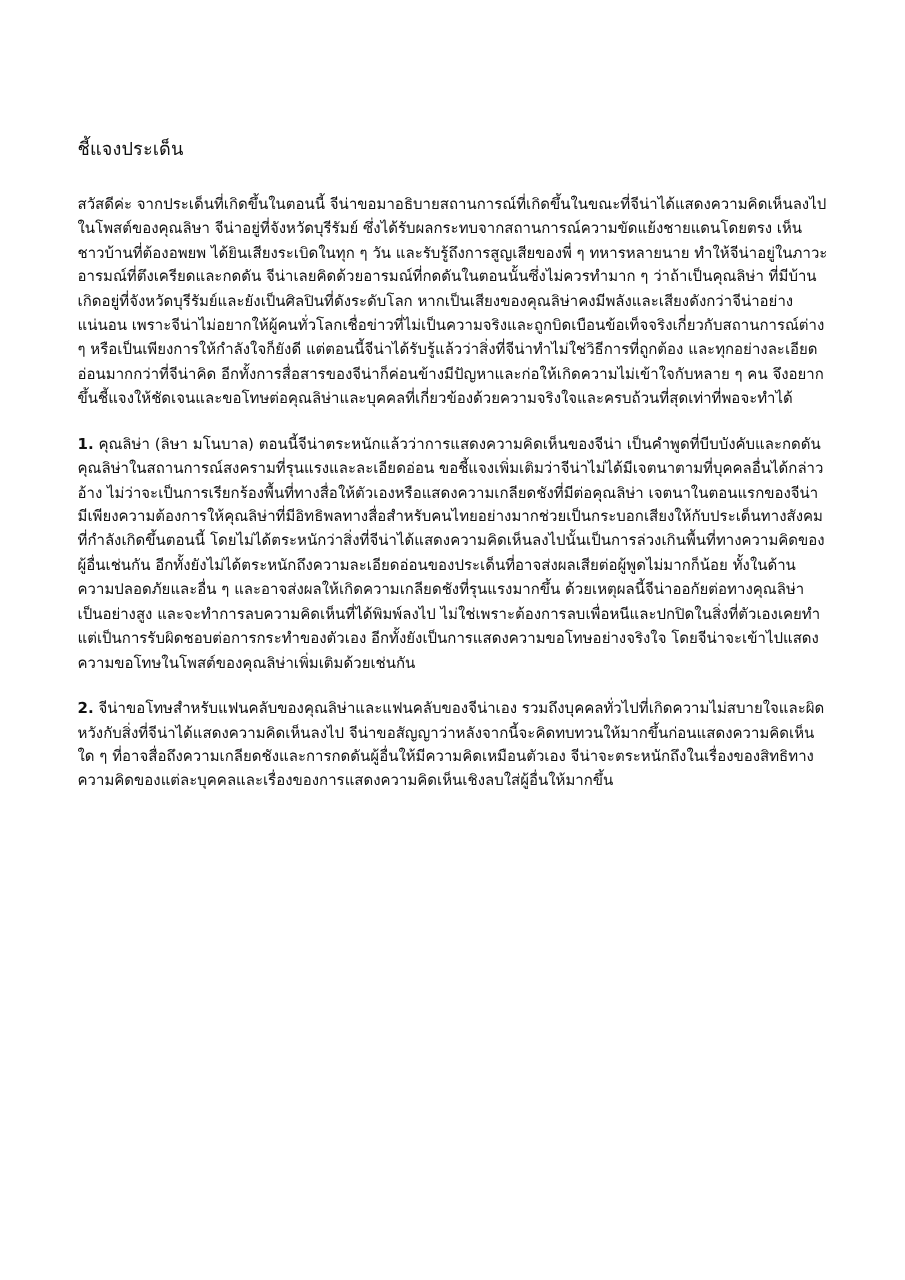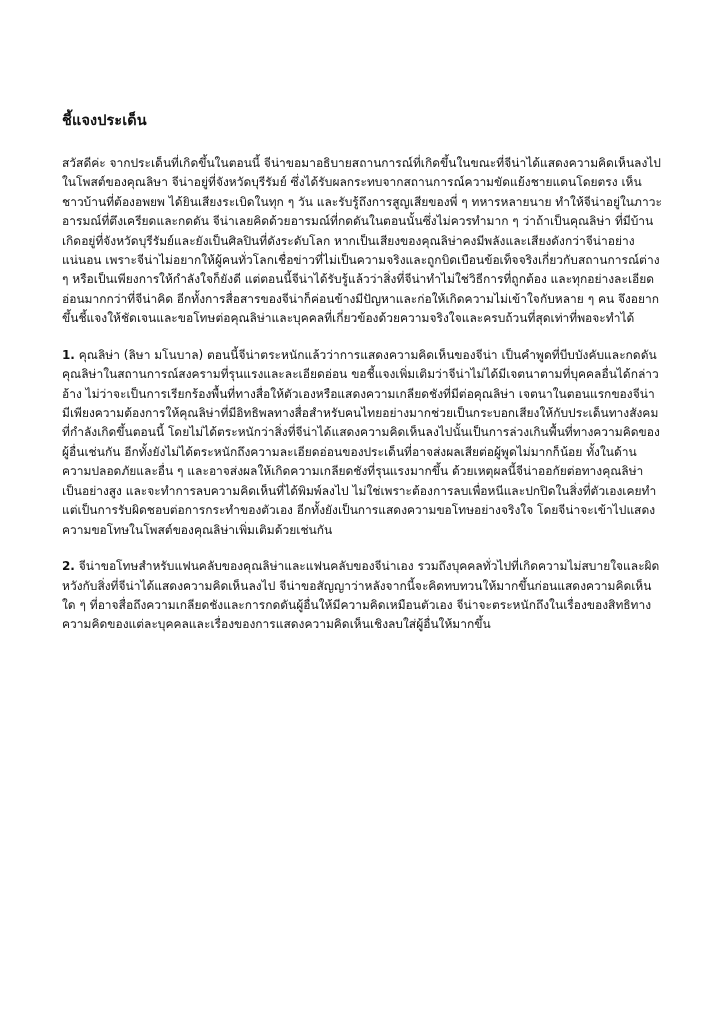--- a/index.html
+++ b/index.html
@@ -16,21 +16,21 @@
   }
   .page {
     box-sizing: border-box;
     width: 724px;
     height: 1024px;
     padding: 110px 62px 40px 62px;
     background: #ffffff;
   }
   .doc-title {
     font-size: 14.5px;
-    font-weight: bold;
+    font-weight: normal;
     line-height: 1.5;
     margin: 0 0 22px 0;
     letter-spacing: 0.1px;
   }
   .para {
     font-size: 12px;
     line-height: 1.62;
     margin: 0 0 17px 0;
     text-align: left;
     word-break: break-word;

